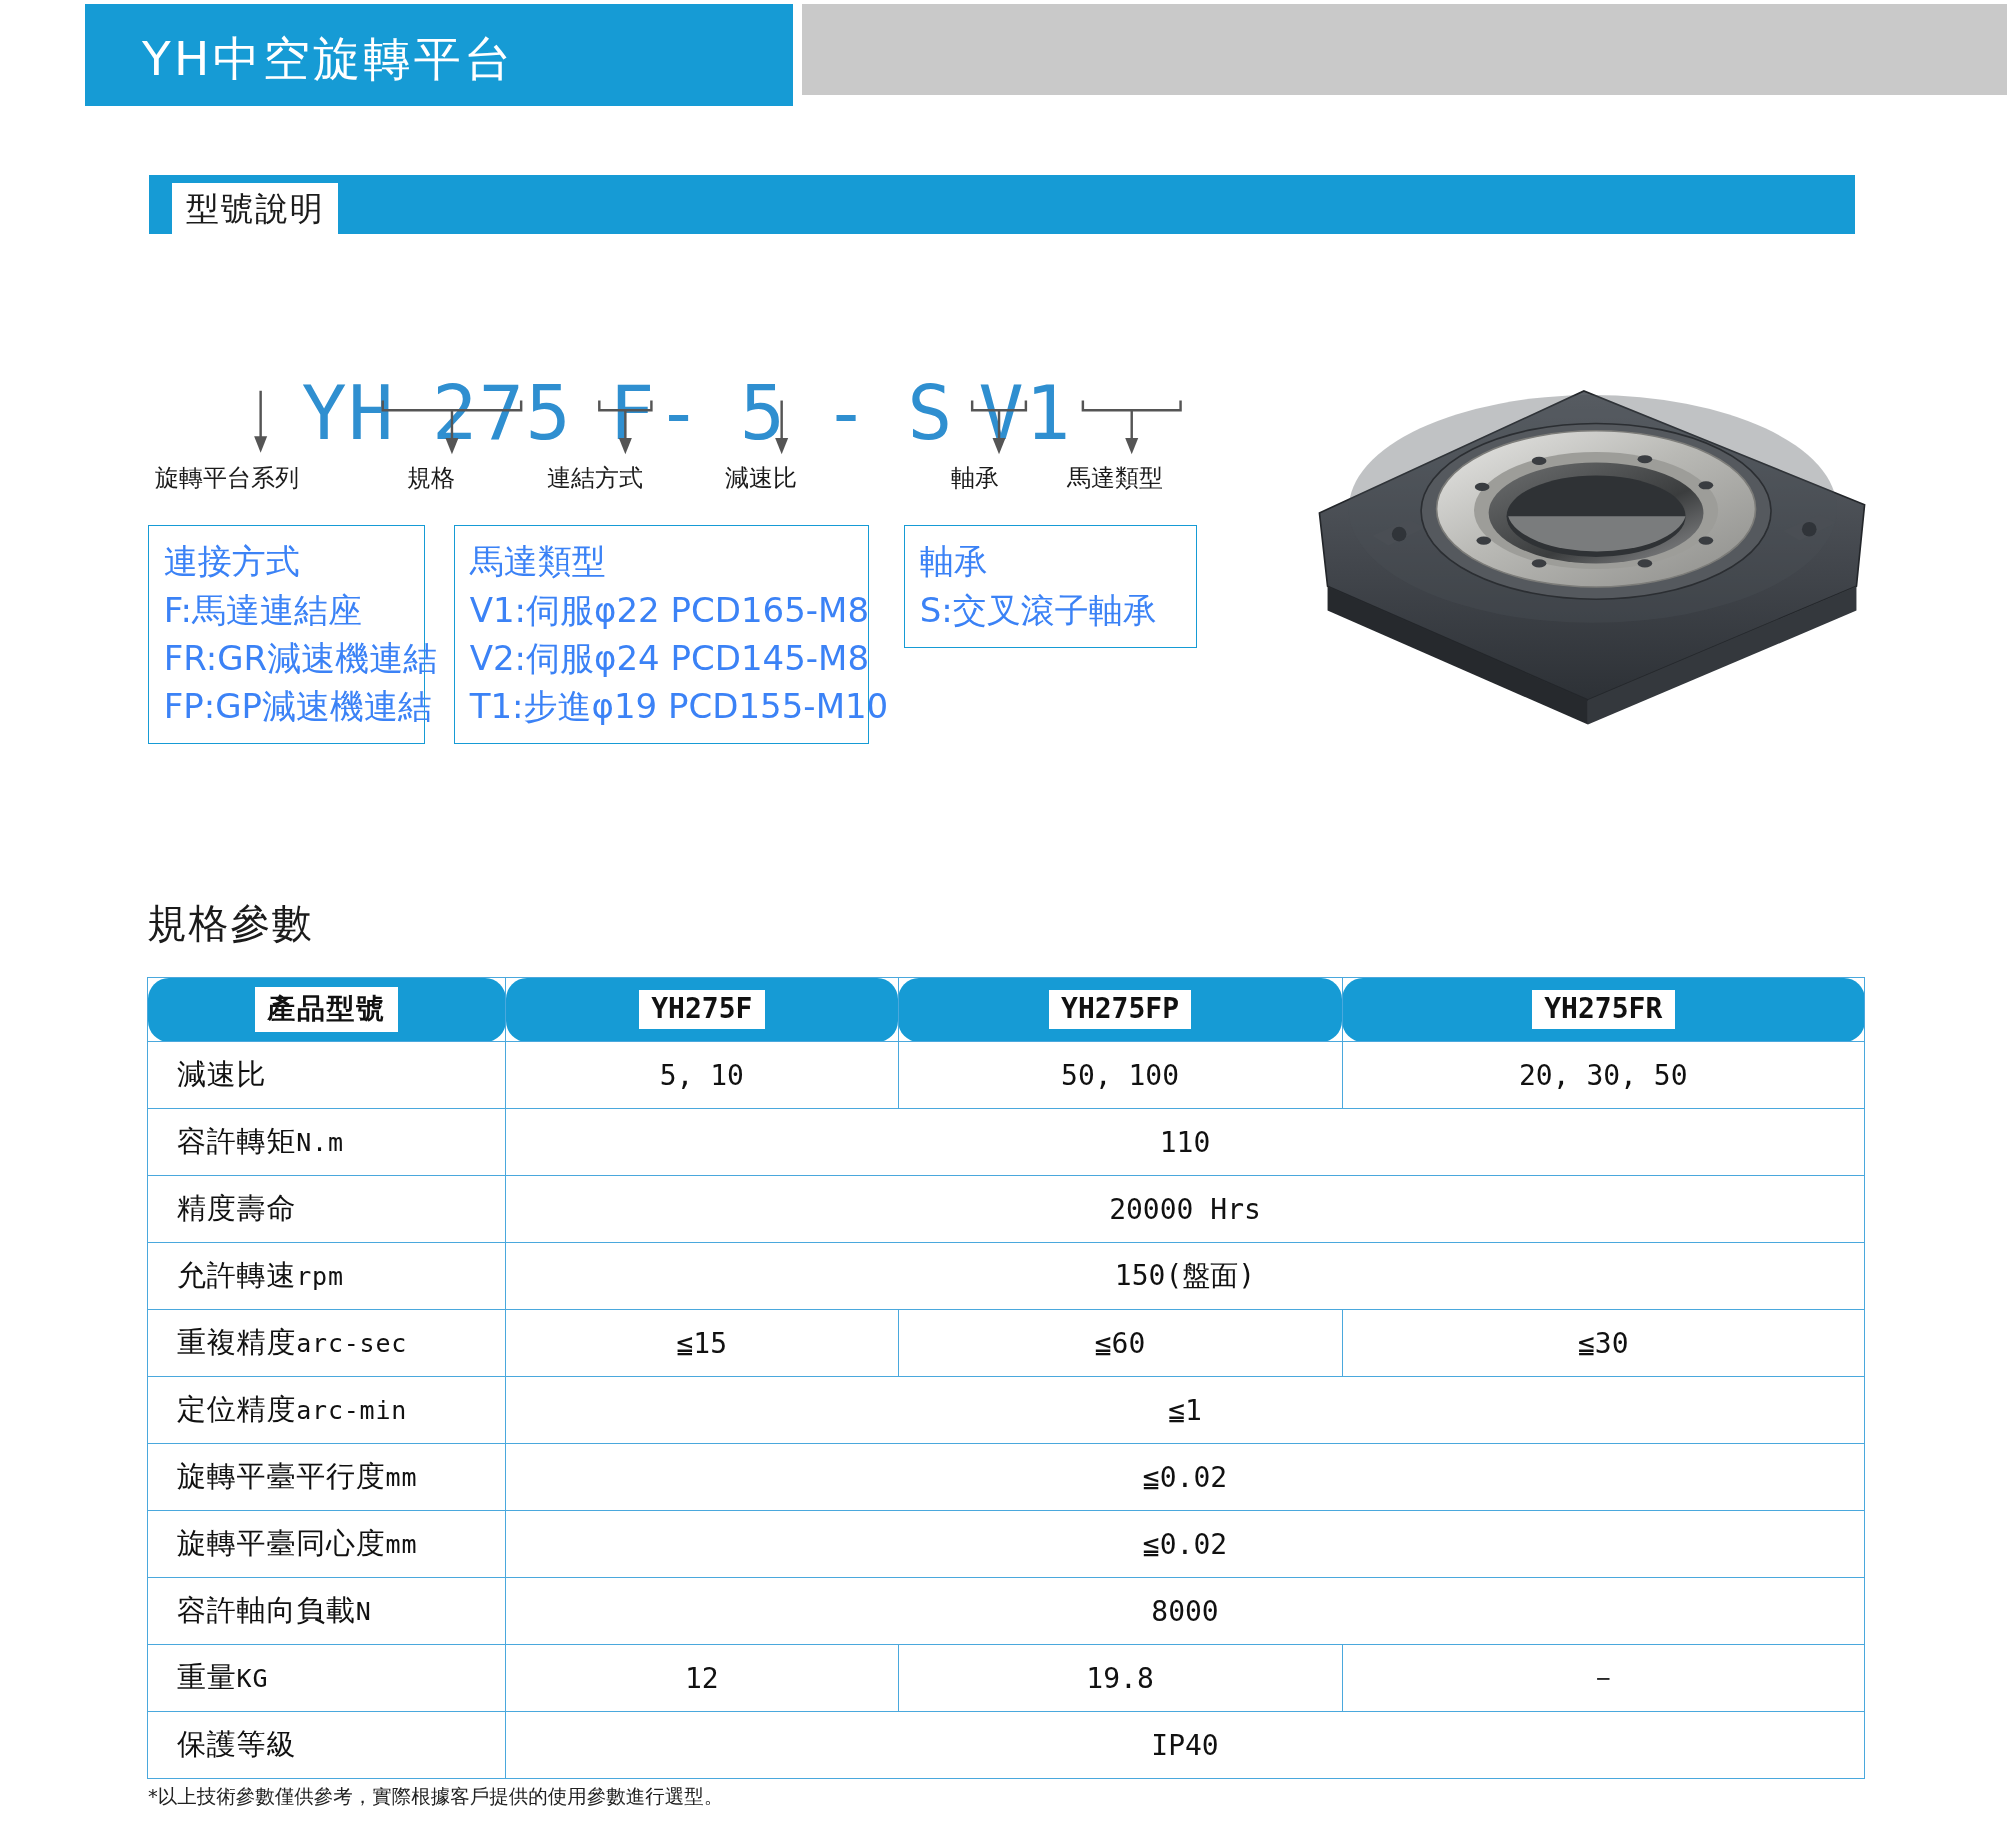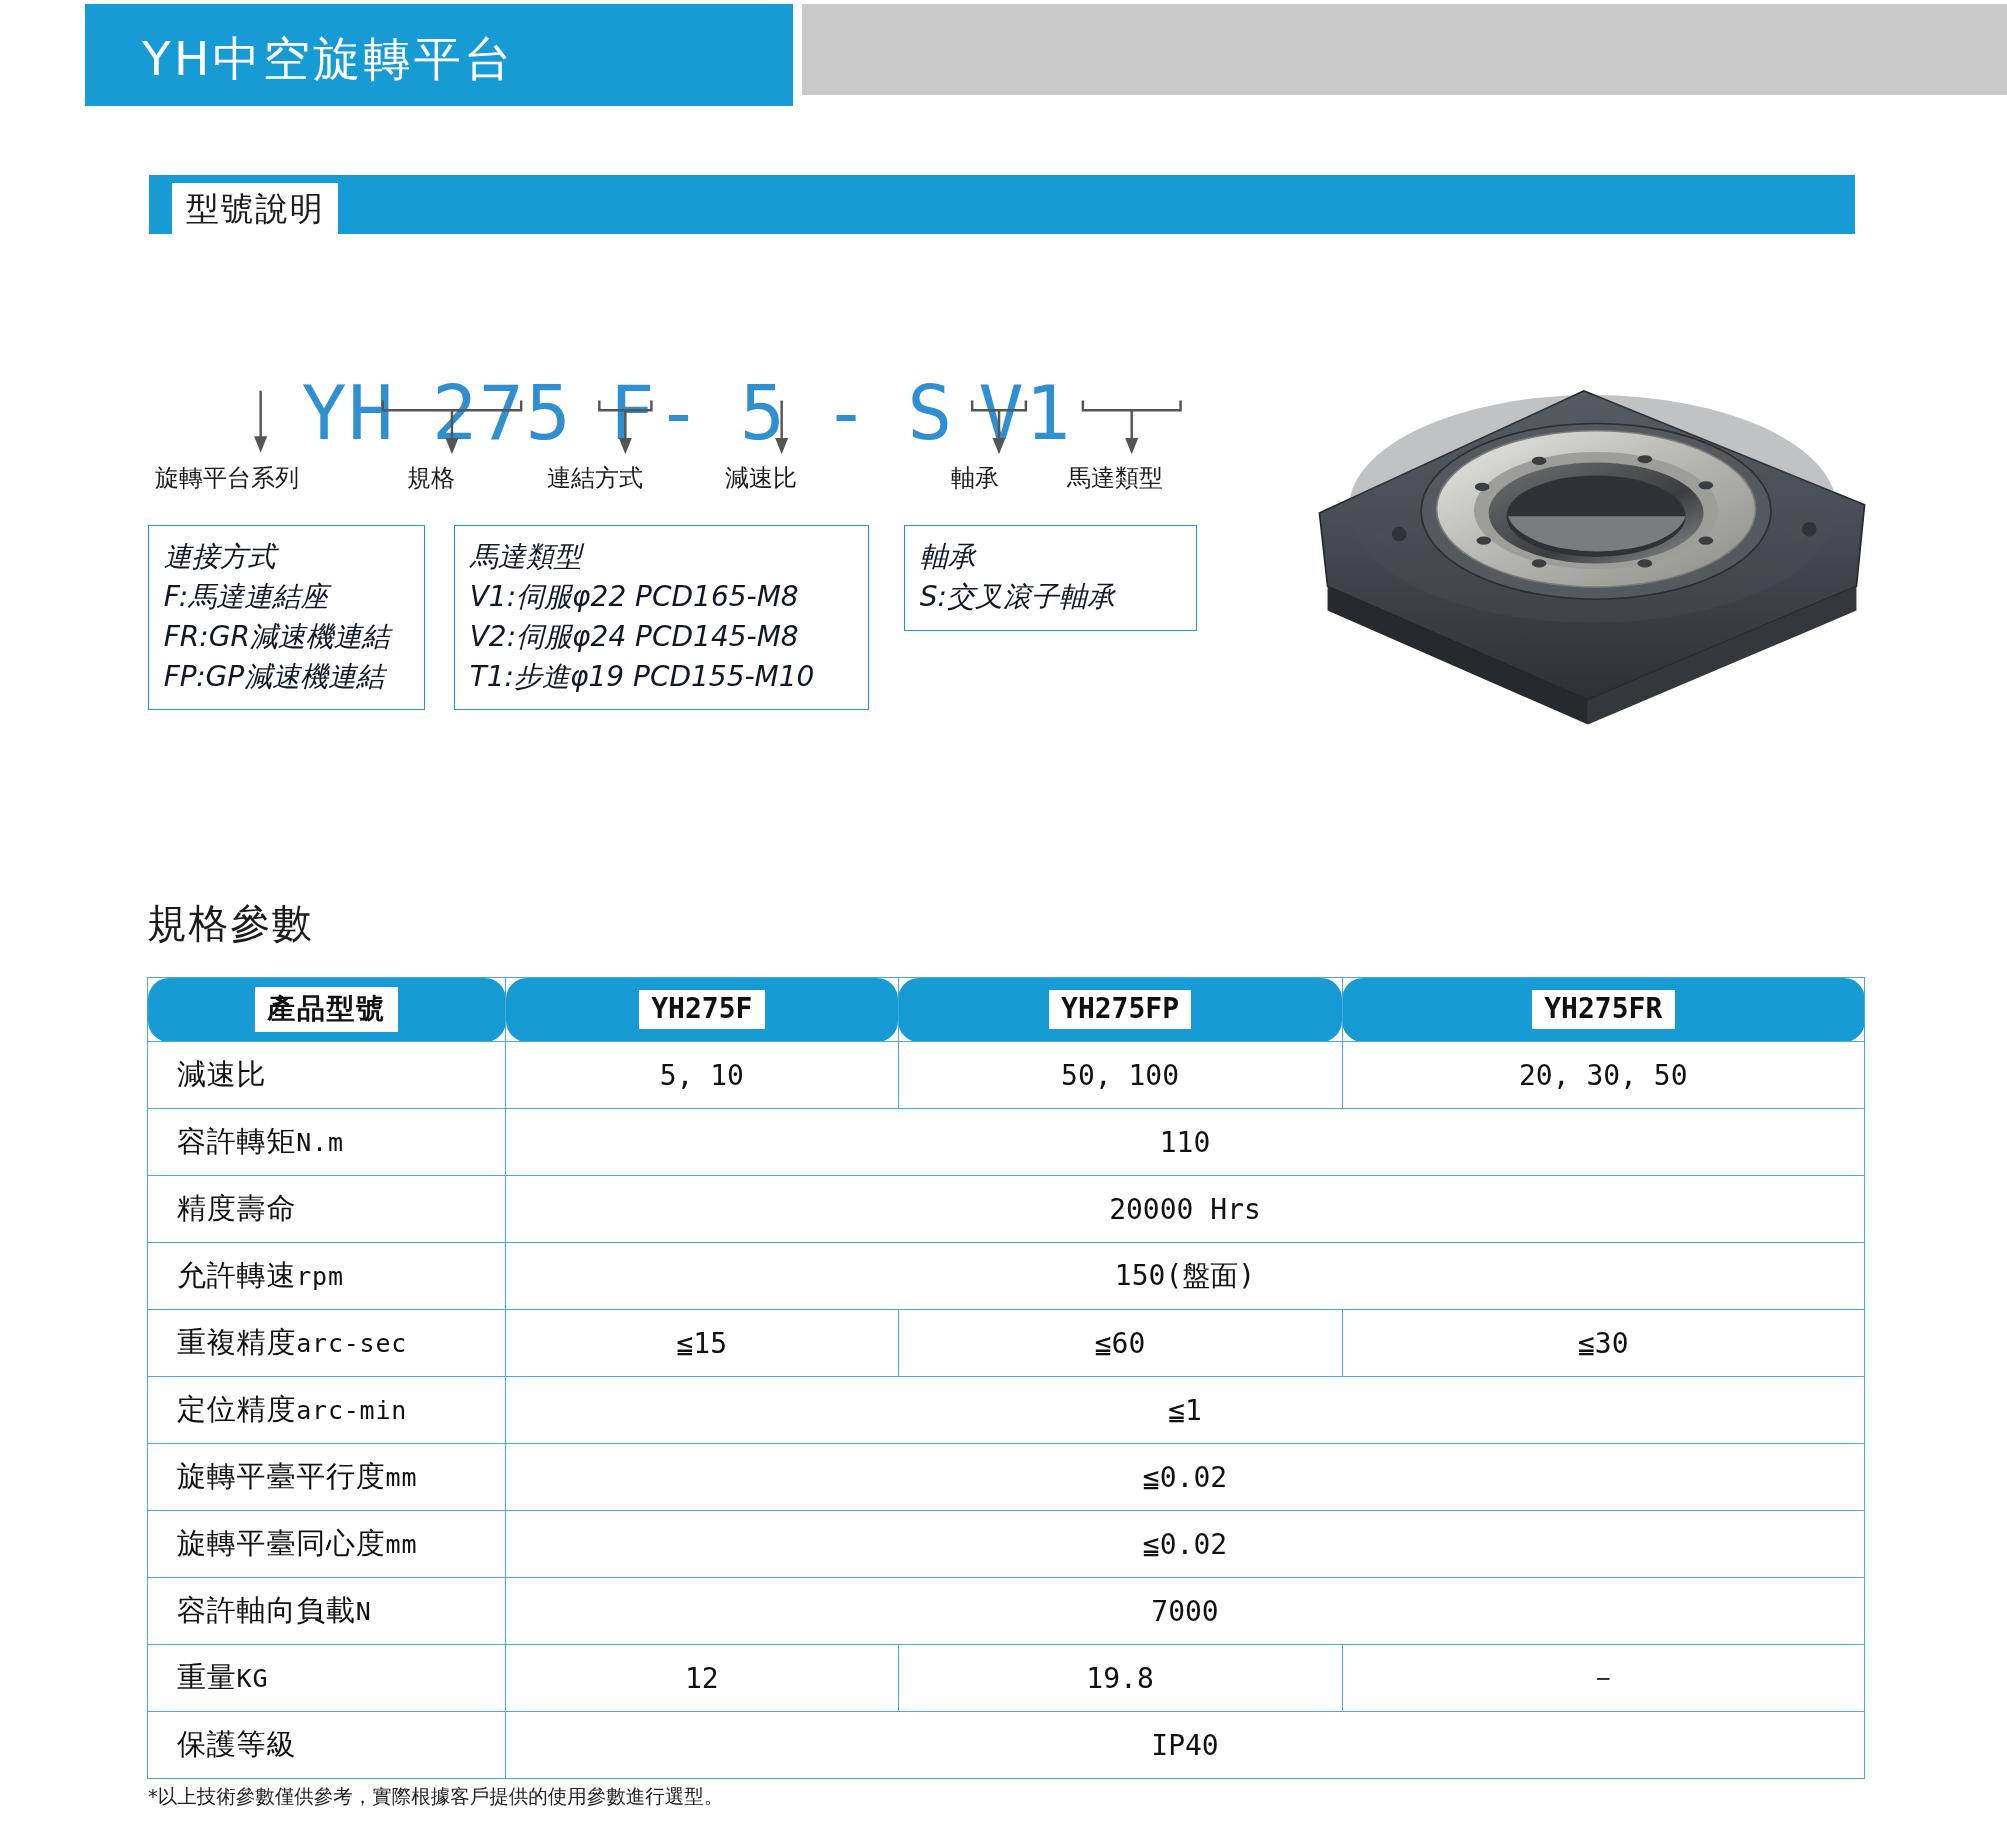--- a/index.html
+++ b/index.html
@@ -57,22 +57,22 @@
   
   .callout {
     position: absolute; font-size: 24px; color: #1b1b1b;
     font-family: "DejaVu Sans", sans-serif; white-space: nowrap;
   }
 
   
   .legend {
     position: absolute; border: 1.6px solid #169bd5; background: #ffffff;
     padding: 11.4px 14.7px 13px 14.7px;
-    font-size: 28px; line-height: 1.42; color: #0f172a;
-    font-family: "DejaVu Sans", sans-serif; white-space: nowrap; font-style: italic;
+    font-size: 34px; line-height: 1.42; color: #3b82f6;
+    font-family: "DejaVu Sans", sans-serif; white-space: nowrap;
   }
   .legend .ln { display: block; }
 
   
   .photo { position: absolute; left: 1295px; top: 342px; width: 594px; height: 407px; }
 
   
   .spec-heading {
     position: absolute; left: 147px; top: 896px;
     font-size: 40px; color: #1b1b1b; letter-spacing: 1.6px;
@@ -282,21 +282,21 @@
     <tr>
       <td class="rowhead"><span>旋轉平臺平行度</span><span class="unit">mm</span></td>
       <td colspan="3">≦0.02</td>
     </tr>
     <tr>
       <td class="rowhead"><span>旋轉平臺同心度</span><span class="unit">mm</span></td>
       <td colspan="3">≦0.02</td>
     </tr>
     <tr>
       <td class="rowhead"><span>容許軸向負載</span><span class="unit">N</span></td>
-      <td colspan="3">7000</td>
+      <td colspan="3">8000</td>
     </tr>
     <tr>
       <td class="rowhead"><span>重量</span><span class="unit">KG</span></td>
       <td>12</td>
       <td>19.8</td>
       <td>－</td>
     </tr>
     <tr>
       <td class="rowhead"><span>保護等級</span><span class="unit"></span></td>
       <td colspan="3">IP40</td>

